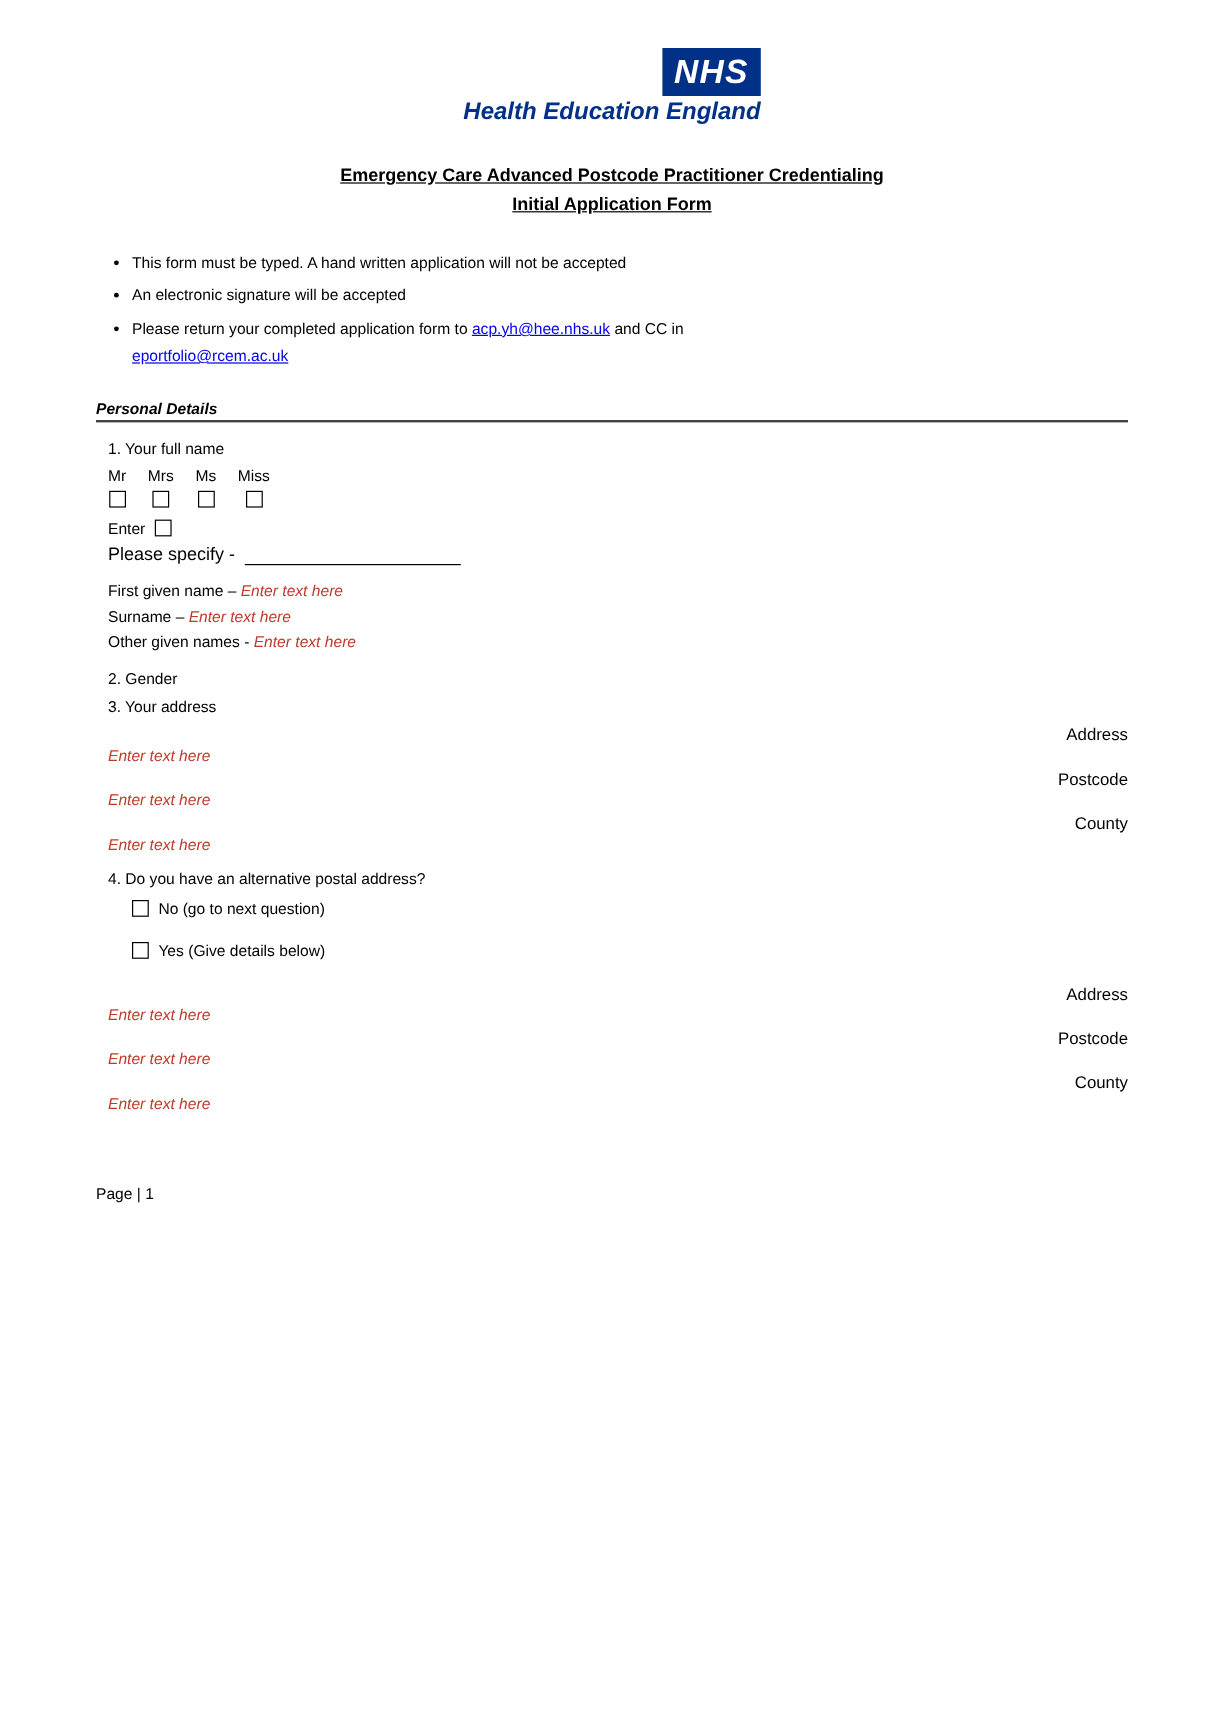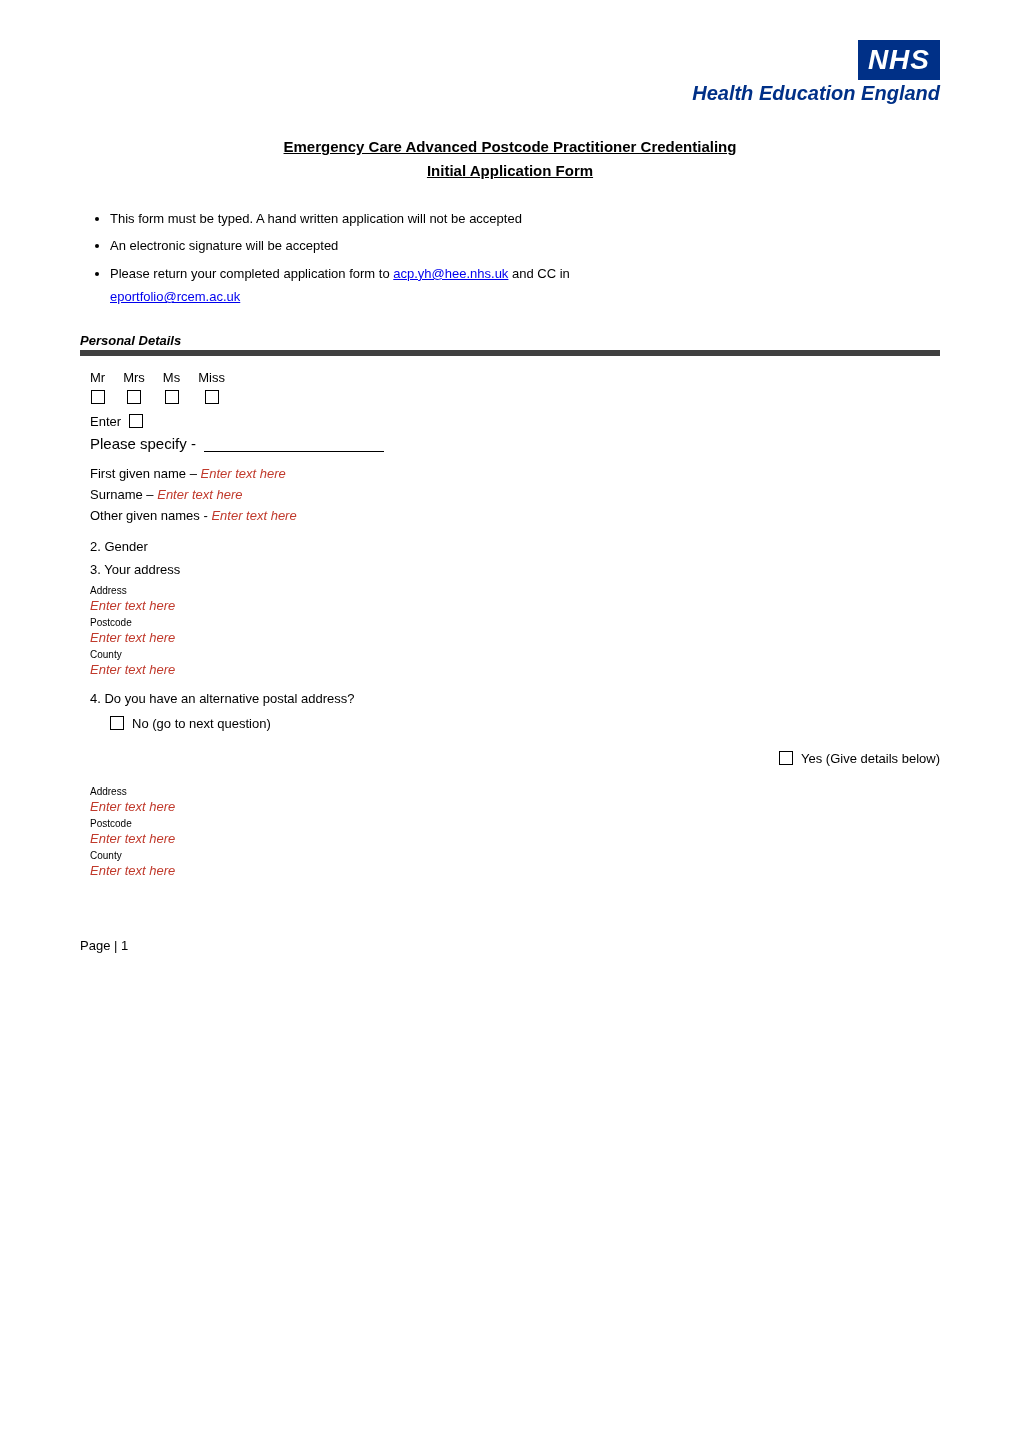--- a/index.html
+++ b/index.html
@@ -13,21 +13,21 @@
       font-size: 13px;
       color: #000;
       background: #fff;
       width: 1020px;
       min-height: 1443px;
       padding: 40px 80px;
     }
 
     .header {
       display: flex;
-      justify-content: flex-end;
+      justify-content: center;
       margin-bottom: 30px;
     }
 
     .nhs-logo {
       text-align: right;
     }
 
     .nhs-logo .nhs-text {
       display: inline-block;
       background-color: #003087;
@@ -74,21 +74,21 @@
 
     .intro-list a {
       color: #0000EE;
       text-decoration: underline;
     }
 
     .section-header {
       font-style: italic;
       font-weight: bold;
       font-size: 13px;
-      border-bottom: 6px solid #404040;
+      border-bottom: 2px solid #404040;
       padding-bottom: 2px;
       margin-bottom: 14px;
     }
 
     .form-section {
       margin-bottom: 10px;
       padding-left: 10px;
     }
 
     .question-label {
@@ -155,22 +155,23 @@
       align-items: center;
       gap: 16px;
       margin-bottom: 10px;
     }
 
     .address-block {
       margin-bottom: 10px;
     }
 
     .address-block .field-label {
-      font-size: 10px;
+      font-size: 14px;
       margin-bottom: 2px;
+      text-align: right;
     }
 
     .alt-address-question {
       font-size: 13px;
       margin-bottom: 10px;
     }
 
     .checkbox-option {
       display: flex;
       align-items: center;
@@ -216,20 +217,21 @@
     <a href="mailto:eportfolio@rcem.ac.uk">eportfolio@rcem.ac.uk</a>
   </li>
 </ul>
 
 <div class="section-header">
   <span>Personal Details</span>
 </div>
 
 <div class="form-section">
 
+  <div class="question-label">1.  Your full name</div>
 
   <div class="title-row">
     <div class="title-item">
       <span>Mr</span>
       <span class="checkbox-box"></span>
     </div>
     <div class="title-item">
       <span>Mrs</span>
       <span class="checkbox-box"></span>
     </div>
@@ -281,21 +283,21 @@
     </div>
   </div>
 
   <div style="margin-bottom:14px;">
     <div class="alt-address-question">4.  Do you have an alternative postal address?</div>
 
     <div class="checkbox-option">
       <span class="checkbox-box"></span>
       <span>No (go to next question)</span>
     </div>
-    <div class="checkbox-option" style="justify-content:flex-end;">
+    <div class="checkbox-option" style="">
       <span class="checkbox-box"></span>
       <span>Yes (Give details below)</span>
     </div>
 
     <div class="address-block">
       <div class="field-label">Address</div>
       <div class="entry-field">Enter text here</div>
       <div class="field-label" style="margin-top:4px;">Postcode</div>
       <div class="entry-field">Enter text here</div>
       <div class="field-label" style="margin-top:4px;">County</div>

